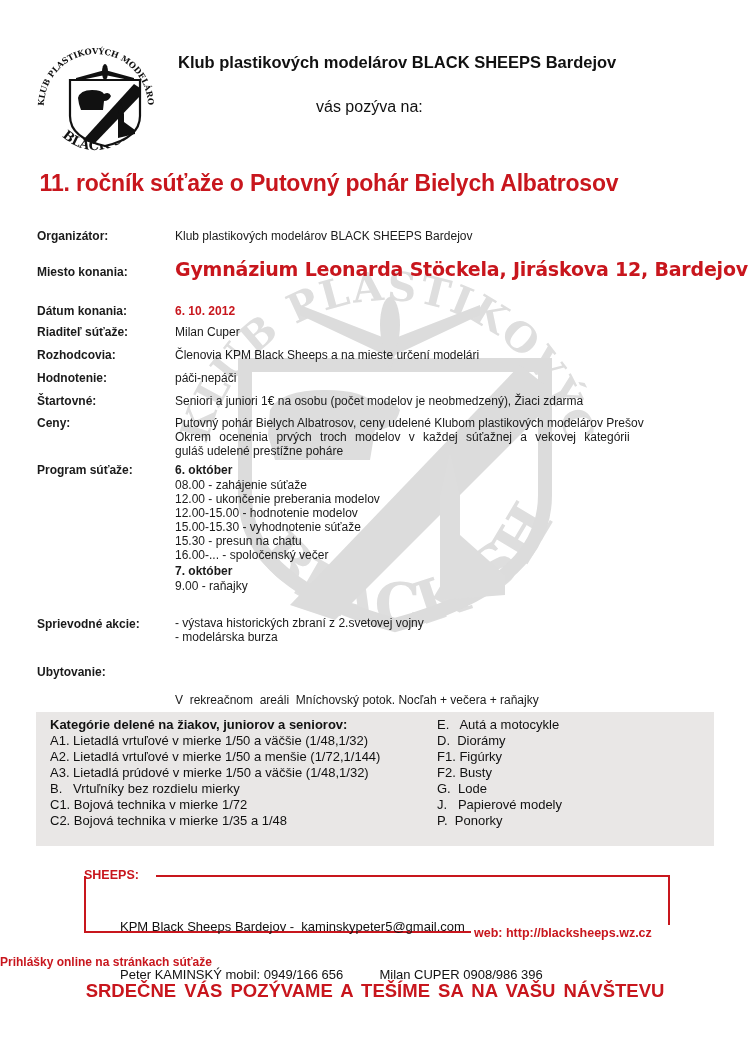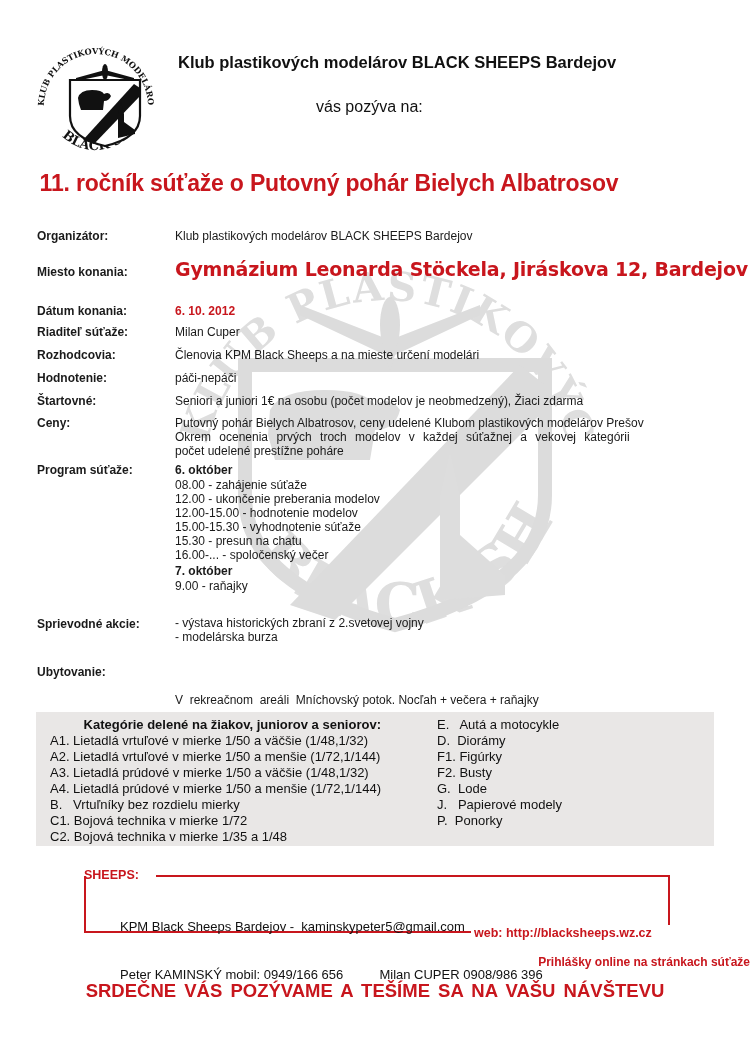--- a/index.html
+++ b/index.html
@@ -24,35 +24,35 @@
     .row-label { position: absolute; left: 37px; font-size: 12px; font-weight: bold; color: #1a1a1a; white-space: nowrap; }
     .row-value { position: absolute; left: 175px; font-size: 12px; color: #1a1a1a; white-space: nowrap; line-height: 14px; }
     .red-big { color: #c8161d; font-weight: bold; font-size: 19px; font-family: "DejaVu Sans", sans-serif; letter-spacing: -0.2px; }
     .red-date { color: #c8161d; font-weight: bold; }
     .prog-line { display: block; line-height: 14px; }
     .prog-day { font-weight: bold; display: block; line-height: 15px; }
 
     
     .cat-box { left: 36px; top: 712px; width: 678px; height: 134px; background: #e9e7e6; z-index: 1; }
     .cat-col { position: absolute; top: 5px; font-size: 13px; line-height: 16px; color: #111; }
-    .cat-col .cat-head { font-weight: bold; display: block; text-align: right; }
+    .cat-col .cat-head { font-weight: bold; display: block; }
     .cat-col .cat-item { display: block; white-space: pre; }
     .cat-left { left: 14px; }
     .cat-right { left: 401px; }
 
     
     .contact-label { left: 84px; top: 868px; font-size: 12.5px; font-weight: bold; color: #c8161d; }
     .contact-top-line { left: 156px; top: 875px; width: 514px; height: 2px; background: #c8161d; }
     .contact-left-line { left: 84px; top: 876px; width: 2px; height: 56px; background: #c8161d; }
     .contact-bottom-line { left: 84px; top: 931px; width: 387px; height: 2px; background: #c8161d; }
     .contact-right-line { left: 668px; top: 875px; width: 2px; height: 50px; background: #c8161d; }
     .contact-text { left: 120px; top: 887px; font-size: 13px; line-height: 16px; color: #111; white-space: pre; }
     .web { left: 474px; top: 926px; font-size: 12.5px; font-weight: bold; color: #c8161d; }
 
-    .apply { left: 0; width: 750px; top: 955px; text-align: right; font-size: 12px; font-weight: bold; color: #c8161d; }
+    .apply { left: 0; width: 750px; top: 955px; text-align: left; font-size: 12px; font-weight: bold; color: #c8161d; }
     .welcome { left: 0; width: 750px; top: 980px; text-align: center; font-size: 18.5px; font-weight: bold; color: #c8161d; word-spacing: 3px; white-space: nowrap; }
   </style>
 </head>
 <body>
 
 <svg class="abs watermark" viewBox="0 0 470 480">
   <defs>
     <path id="wm-arc-top" d="M 55 260 A 185 185 0 0 1 420 260"></path>
     <path id="wm-arc-bot" d="M 90 330 A 170 170 0 0 0 410 300"></path>
   </defs>
@@ -125,21 +125,21 @@
   <div class="row-label" style="top:371px;">Hodnotenie:</div>
   <div class="row-value" style="top:371px;">páči-nepáči</div>
 
   <div class="row-label" style="top:394px;">Štartovné:</div>
   <div class="row-value" style="top:394px;">Seniori a juniori 1€ na osobu (počet modelov je neobmedzený), Žiaci zdarma</div>
 
   <div class="row-label" style="top:416px;">Ceny:</div>
   <div class="row-value" style="top:416px;">
     <span class="prog-line">Putovný pohár Bielych Albatrosov, ceny udelené Klubom plastikových modelárov Prešov</span>
     <span class="prog-line" style="word-spacing:5px;">Okrem ocenenia prvých troch modelov v každej súťažnej a vekovej kategórii</span>
-    <span class="prog-line">počet udelené prestížne poháre</span>
+    <span class="prog-line">guláš udelené prestížne poháre</span>
   </div>
 
   <div class="row-label" style="top:463px;">Program súťaže:</div>
   <div class="row-value" style="top:463px;">
     <span class="prog-day">6. október</span>
     <span class="prog-line">08.00 - zahájenie súťaže</span>
     <span class="prog-line">12.00 - ukončenie preberania modelov</span>
     <span class="prog-line">12.00-15.00 - hodnotenie modelov</span>
     <span class="prog-line">15.00-15.30 - vyhodnotenie súťaže</span>
     <span class="prog-line">15.30 - presun na chatu</span>
@@ -160,21 +160,20 @@
     <span class="prog-line">Cena 20 € na osobu. Po 20:00 guláš z diviny a pivo zdarma</span>
   </div>
 </div>
 
 <div class="abs cat-box">
   <div class="cat-col cat-left">
     <span class="cat-head">Kategórie delené na žiakov, juniorov a seniorov:</span>
     <span class="cat-item">A1. Lietadlá vrtuľové v mierke 1/50 a väčšie (1/48,1/32)</span>
     <span class="cat-item">A2. Lietadlá vrtuľové v mierke 1/50 a menšie (1/72,1/144)</span>
     <span class="cat-item">A3. Lietadlá prúdové v mierke 1/50 a väčšie (1/48,1/32)</span>
-    <span class="cat-item">A4. Lietadlá prúdové v mierke 1/50 a menšie (1/72,1/144)</span>
     <span class="cat-item">B.   Vrtuľníky bez rozdielu mierky</span>
     <span class="cat-item">C1. Bojová technika v mierke 1/72</span>
     <span class="cat-item">C2. Bojová technika v mierke 1/35 a 1/48</span>
   </div>
   <div class="cat-col cat-right">
     <span class="cat-item">E.   Autá a motocykle</span>
     <span class="cat-item">D.  Diorámy</span>
     <span class="cat-item">F1. Figúrky</span>
     <span class="cat-item">F2. Busty</span>
     <span class="cat-item">G.  Lode</span>

